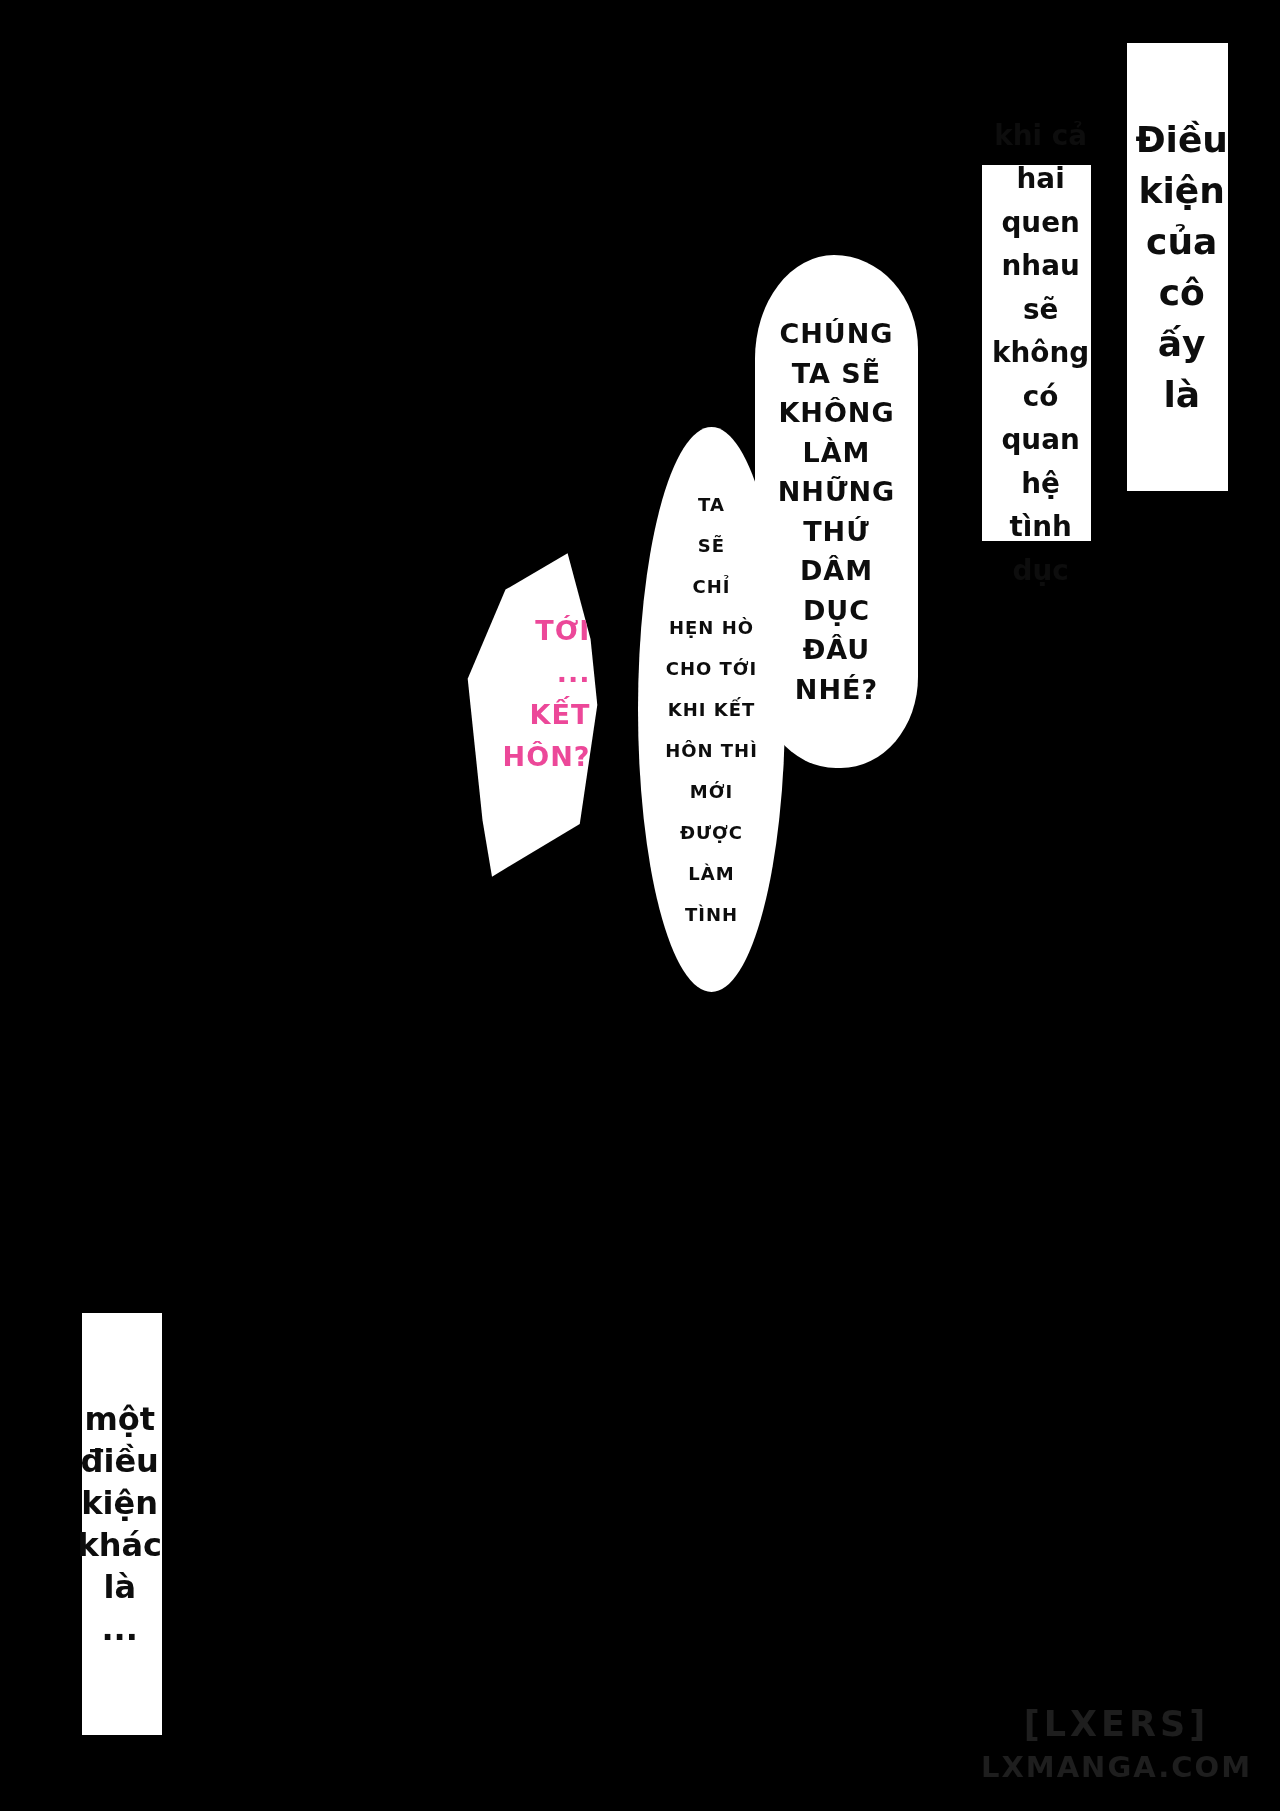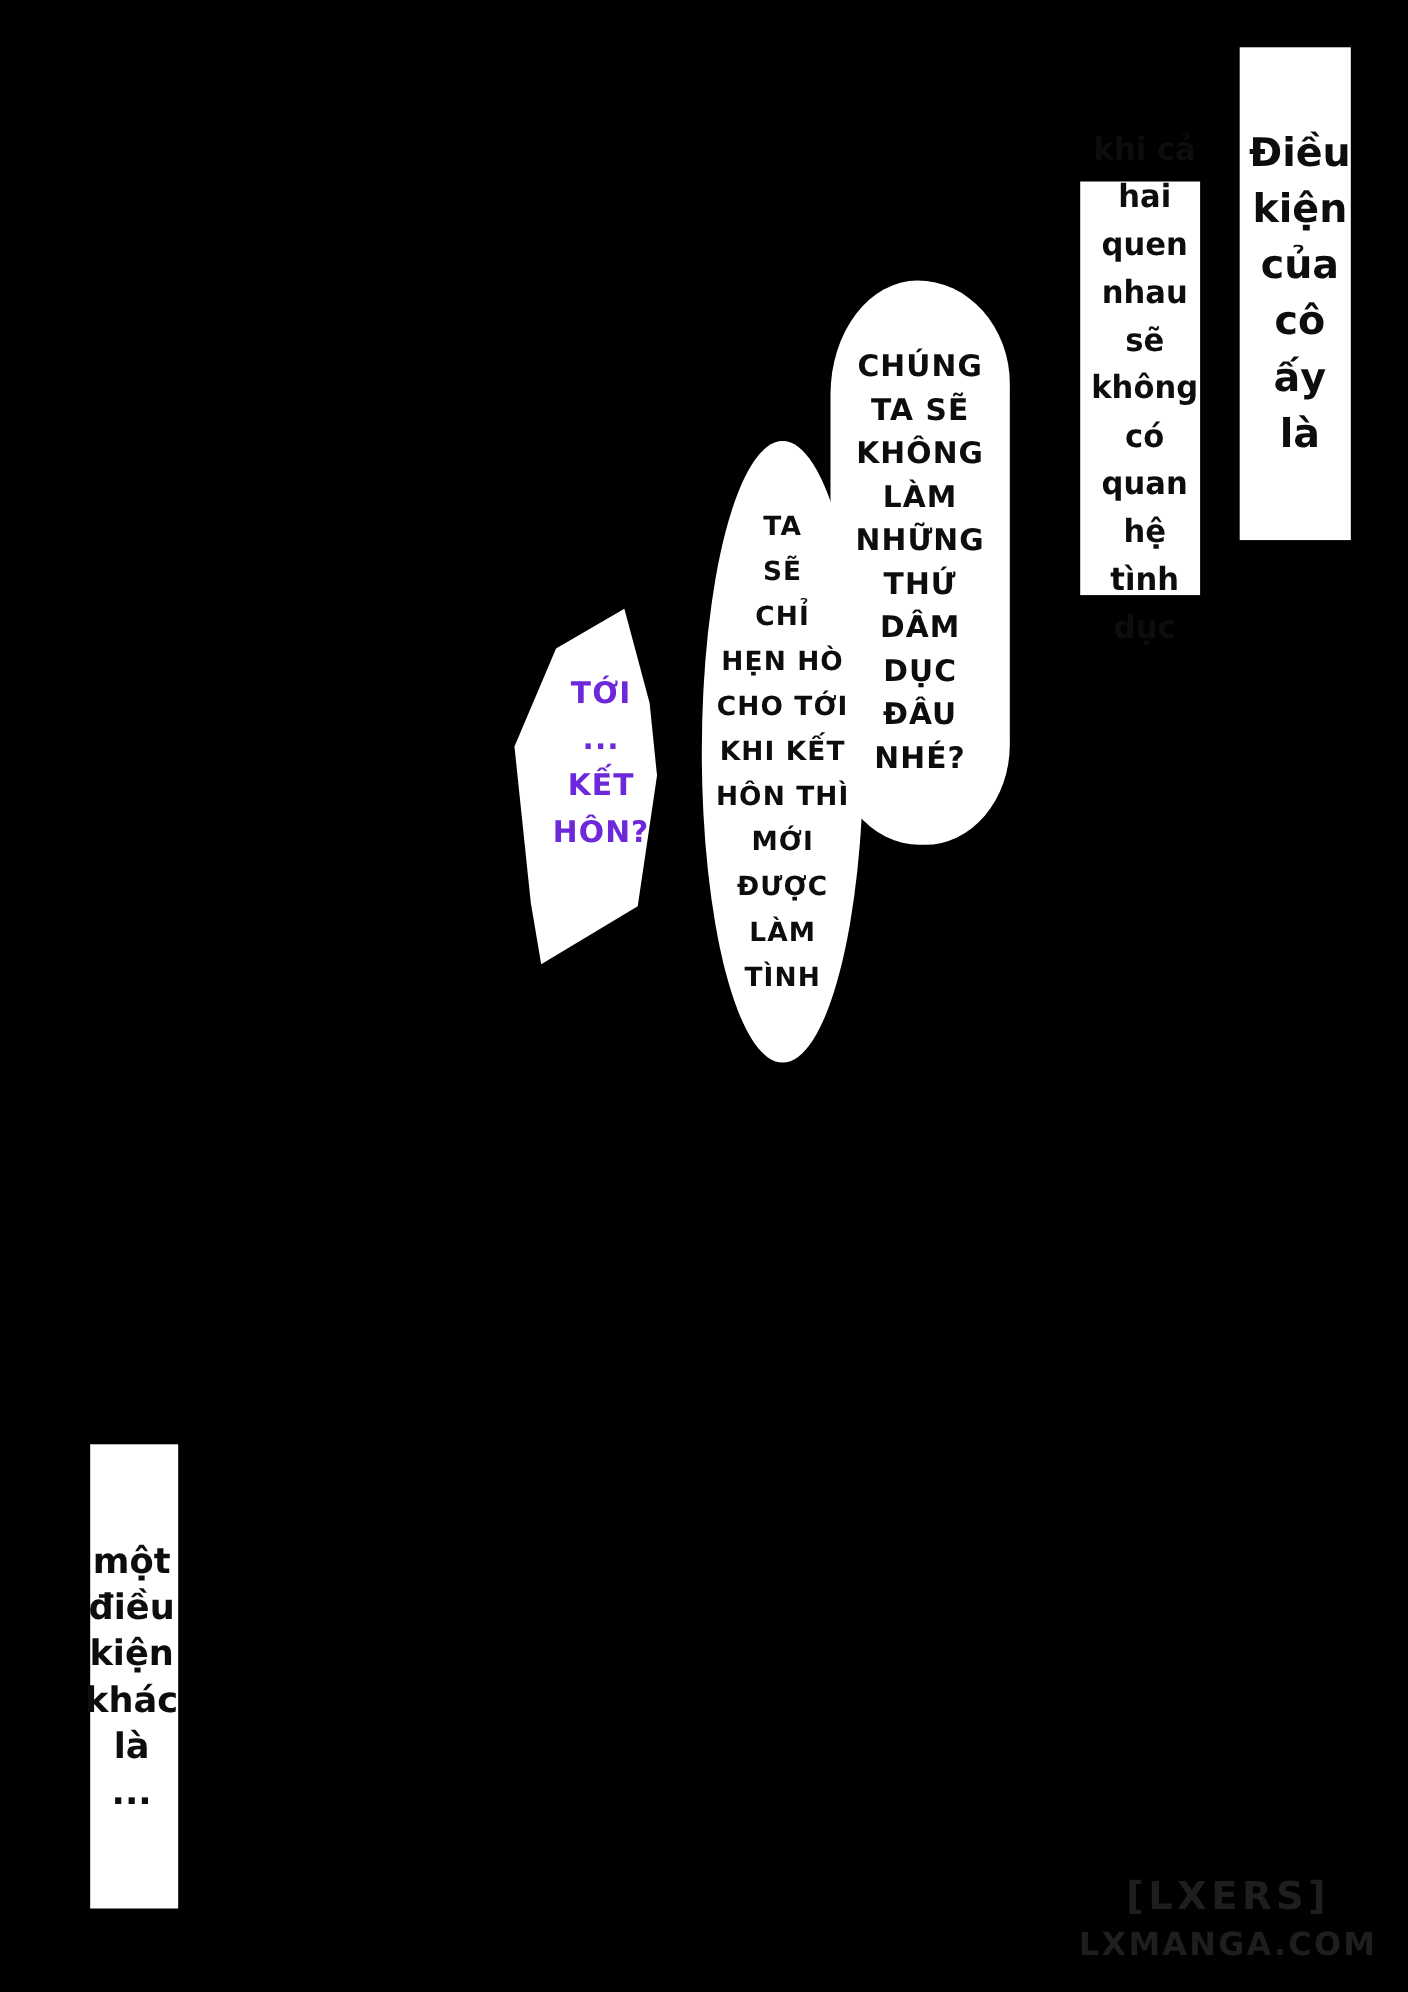--- a/index.html
+++ b/index.html
@@ -44,23 +44,23 @@
     font-weight: bold;
     letter-spacing: 1px;
     white-space: pre-line;
   }
   .bubble-no-lewd {
     left: 755px; top: 255px; width: 163px; height: 513px;
     border-radius: 80px 85px 78px 82px / 105px 95px 92px 100px;
     font-size: 27px; line-height: 39.5px;
   }
   .bubble-date-marriage {
-    left: 638px; top: 401px; width: 147px; height: 565px;
+    left: 638px; top: 427px; width: 147px; height: 565px;
     border-radius: 50%;
-    font-size: 24px; line-height: 41px;
+    font-size: 18px; line-height: 41px;
   }
   .bubble-until-marriage {
     left: 465px; top: 550px; width: 135px; height: 330px;
     clip-path: polygon(76% 1%, 93% 27%, 98% 47%, 85% 83%, 20% 99%, 13% 82%, 2% 39%, 30% 12%);
     font-size: 27px; line-height: 42px;
     padding-left: 28px; padding-bottom: 42px;
     box-sizing: border-box;
   }
   
   .watermark {
@@ -121,21 +121,21 @@
 HẸN HÒ
 CHO TỚI
 KHI KẾT
 HÔN THÌ
 MỚI
 ĐƯỢC
 LÀM
 TÌNH</span>
   </div>
 
-  <div class="bubble bubble-until-marriage" style="background-color: rgb(255, 255, 255); color: #6d28d9;">
+  <div class="bubble bubble-until-marriage" style="background-color: rgb(255, 255, 255); color: #ec4899; text-align: right;">
     <span class="txt">TỚI
 ...
 KẾT
 HÔN?</span>
   </div>
 
   <div class="panel box-another-condition" style="background-color: rgb(255, 255, 255); color: rgb(13, 13, 13);">
     <span class="txt">một
 điều
 kiện

